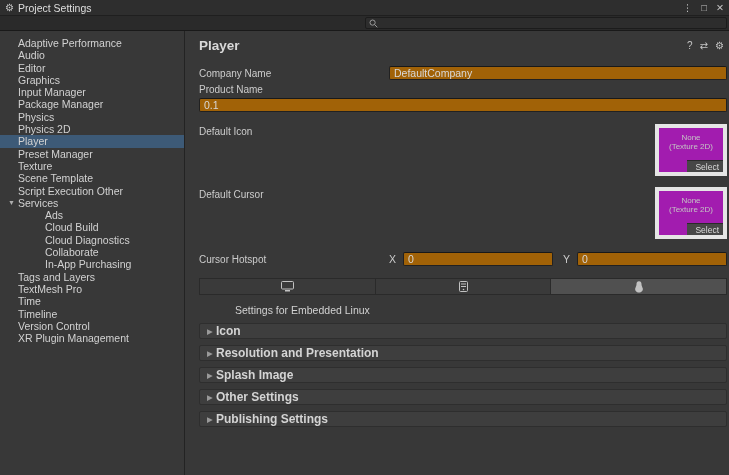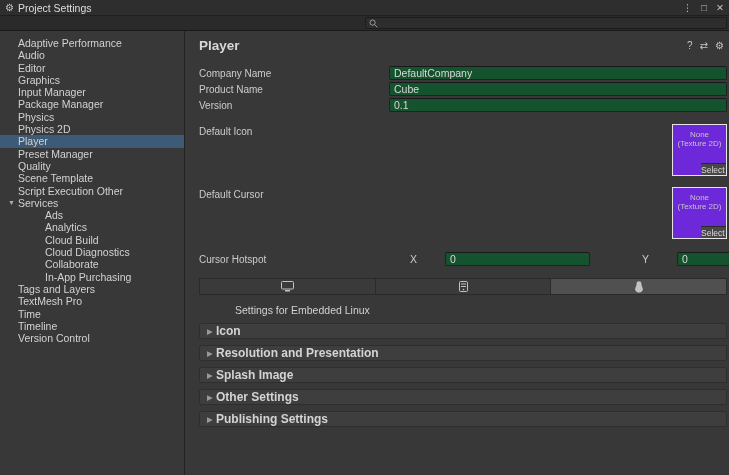--- a/index.html
+++ b/index.html
@@ -79,54 +79,54 @@
   }
   .main-header { display: flex; align-items: center; margin-bottom: 12px; }
   .page-title { font-size: 13.5px; font-weight: bold; color: #d8d8d8; }
   .header-icons { margin-left: auto; display: flex; gap: 7px; padding-right: 3px; color: #c6c6c6; font-size: 10px; }
   .header-icons span { cursor: default; }
 
   .prop-row { display: flex; align-items: center; height: 16px; }
   .prop-label { width: 190px; flex: 0 0 190px; font-size: 10px; color: #cccccc; }
   .prop-input {
     flex: 1; height: 14px;
-    background: #14532d;
+    background: #a16207;
     border: 1px solid #212121; border-top-color: #191919;
     border-radius: 2px;
     color: #d8d8d8;
     font: 10.5px "Liberation Sans", sans-serif;
     padding: 0 4px; outline: none;
   }
 
   .obj-row { display: flex; align-items: flex-start; margin-top: 11px; }
   .obj-row .prop-label { padding-top: 2px; }
   .texture-box {
     margin-left: auto;
-    width: 55px; height: 52px;
-    background: #6d28d9;
-    border: 1px solid #e5e5e5;
+    width: 72px; height: 52px;
+    background: #a21caf;
+    border: 4px solid #e5e5e5;
     position: relative;
     text-align: center;
     cursor: default;
   }
   .tex-line1 { font-size: 8px; color: #c4c4c4; margin-top: 5px; line-height: 9px; }
   .tex-line2 { font-size: 8px; color: #c4c4c4; line-height: 9px; }
   .select-btn {
     position: absolute; left: 0; right: 0; bottom: 0;
     height: 12px;
     background: #474747;
     border: none; border-top: 1px solid #2a2a2a;
     color: #dcdcdc;
     font: 8.5px "Liberation Sans", sans-serif;
     text-align: right; padding-right: 4px;
     cursor: default;
     margin-left: 28px;
   }
 
-  .hotspot-row { display: flex; align-items: center; height: 16px; margin-top: 12px; gap: 21px; }
+  .hotspot-row { display: flex; align-items: center; height: 16px; margin-top: 12px; }
   .axis-label { flex: 0 0 14px; font-size: 10.5px; color: #cccccc; }
   .hotspot-row .axis-gap { flex: 0 0 10px; }
 
   
   .platform-tabs {
     display: flex; height: 17px; margin-top: 11px;
     background: #3a3a3a;
     border: 1px solid #2a2a2a;
   }
   .ptab {
@@ -216,44 +216,40 @@
         <div class="side-item selected">
           <span class="tri"></span>
           <span>Player</span>
         </div>
         <div class="side-item">
           <span class="tri"></span>
           <span>Preset Manager</span>
         </div>
         <div class="side-item">
           <span class="tri"></span>
-          <span>Quality</span>
+          <span>Texture</span>
         </div>
         <div class="side-item">
           <span class="tri"></span>
           <span>Scene Template</span>
         </div>
         <div class="side-item">
           <span class="tri"></span>
           <span>Script Execution Other</span>
         </div>
         <div class="side-item">
           <span class="tri">▼</span>
           <span>Services</span>
         </div>
         <div class="side-item indent">
           <span class="tri"></span>
           <span>Ads</span>
         </div>
         <div class="side-item indent">
           <span class="tri"></span>
-          <span>Analytics</span>
-        </div>
-        <div class="side-item indent">
-          <span class="tri"></span>
           <span>Cloud Build</span>
         </div>
         <div class="side-item indent">
           <span class="tri"></span>
           <span>Cloud Diagnostics</span>
         </div>
         <div class="side-item indent">
           <span class="tri"></span>
           <span>Collaborate</span>
         </div>
@@ -273,20 +269,24 @@
           <span class="tri"></span>
           <span>Time</span>
         </div>
         <div class="side-item">
           <span class="tri"></span>
           <span>Timeline</span>
         </div>
         <div class="side-item">
           <span class="tri"></span>
           <span>Version Control</span>
+        </div>
+        <div class="side-item">
+          <span class="tri"></span>
+          <span>XR Plugin Management</span>
         </div>
       </div>
 
     <div class="main">
 
       <div class="main-header">
         <span class="page-title">Player</span>
         <div class="header-icons">
           <span>?</span>
           <span>⇄</span>
@@ -294,24 +294,22 @@
         </div>
       </div>
 
       <div>
           <div class="prop-row">
             <span class="prop-label">Company Name</span>
             <input class="prop-input" value="DefaultCompany" style="">
           </div>
           <div class="prop-row">
             <span class="prop-label">Product Name</span>
-            <input class="prop-input" value="Cube" style="">
           </div>
           <div class="prop-row">
-            <span class="prop-label">Version</span>
             <input class="prop-input" value="0.1" style="">
           </div>
         </div>
 
       <div class="obj-row">
         <span class="prop-label">Default Icon</span>
         <div class="texture-box">
           <div class="tex-line1">None</div>
           <div class="tex-line2">(Texture 2D)</div>
           <button class="select-btn">Select</button>

